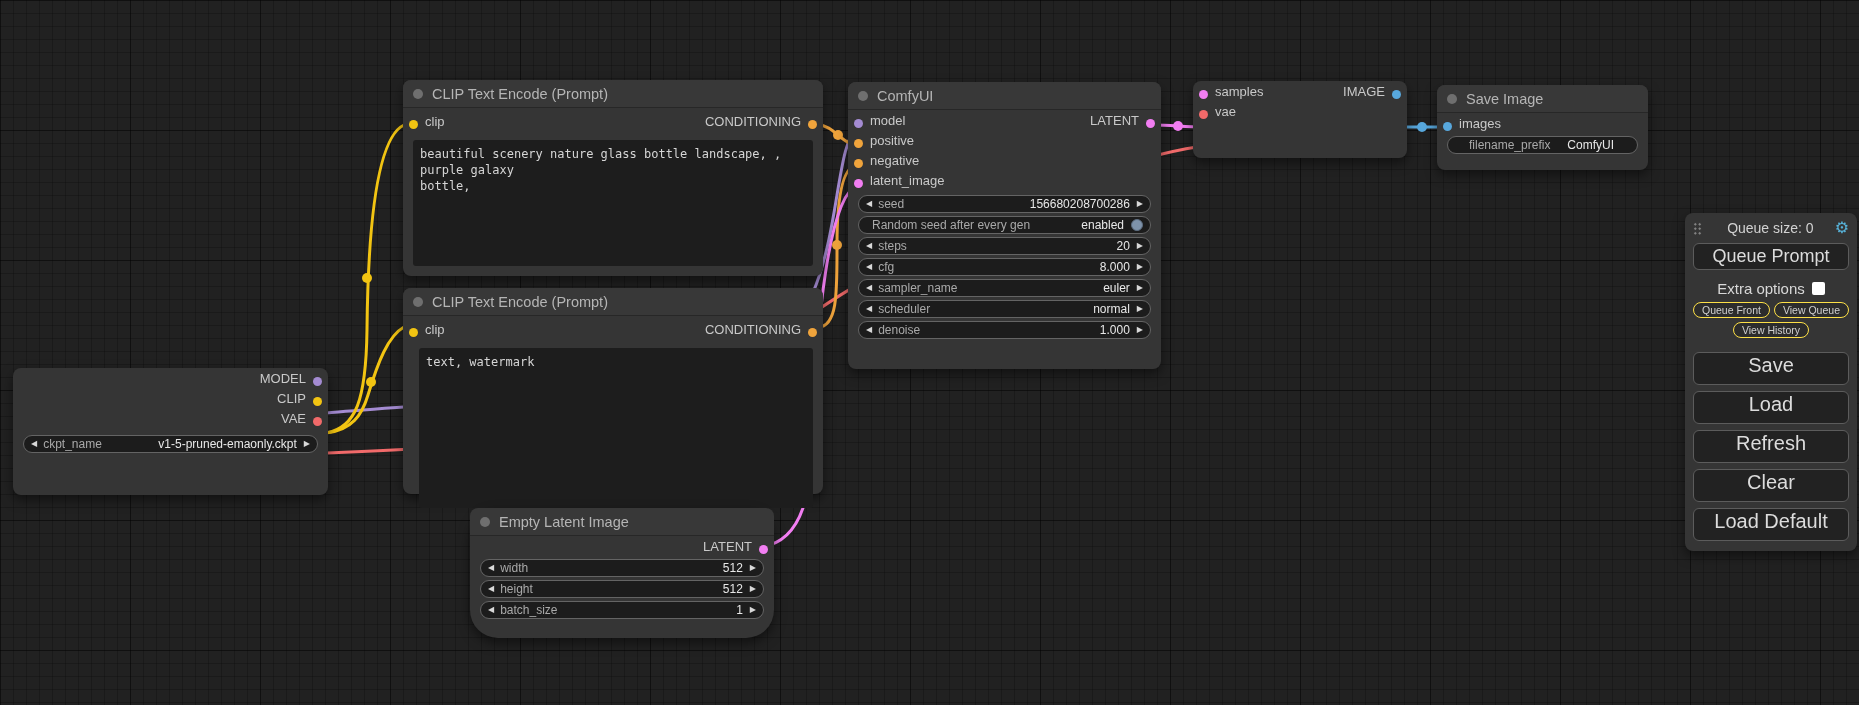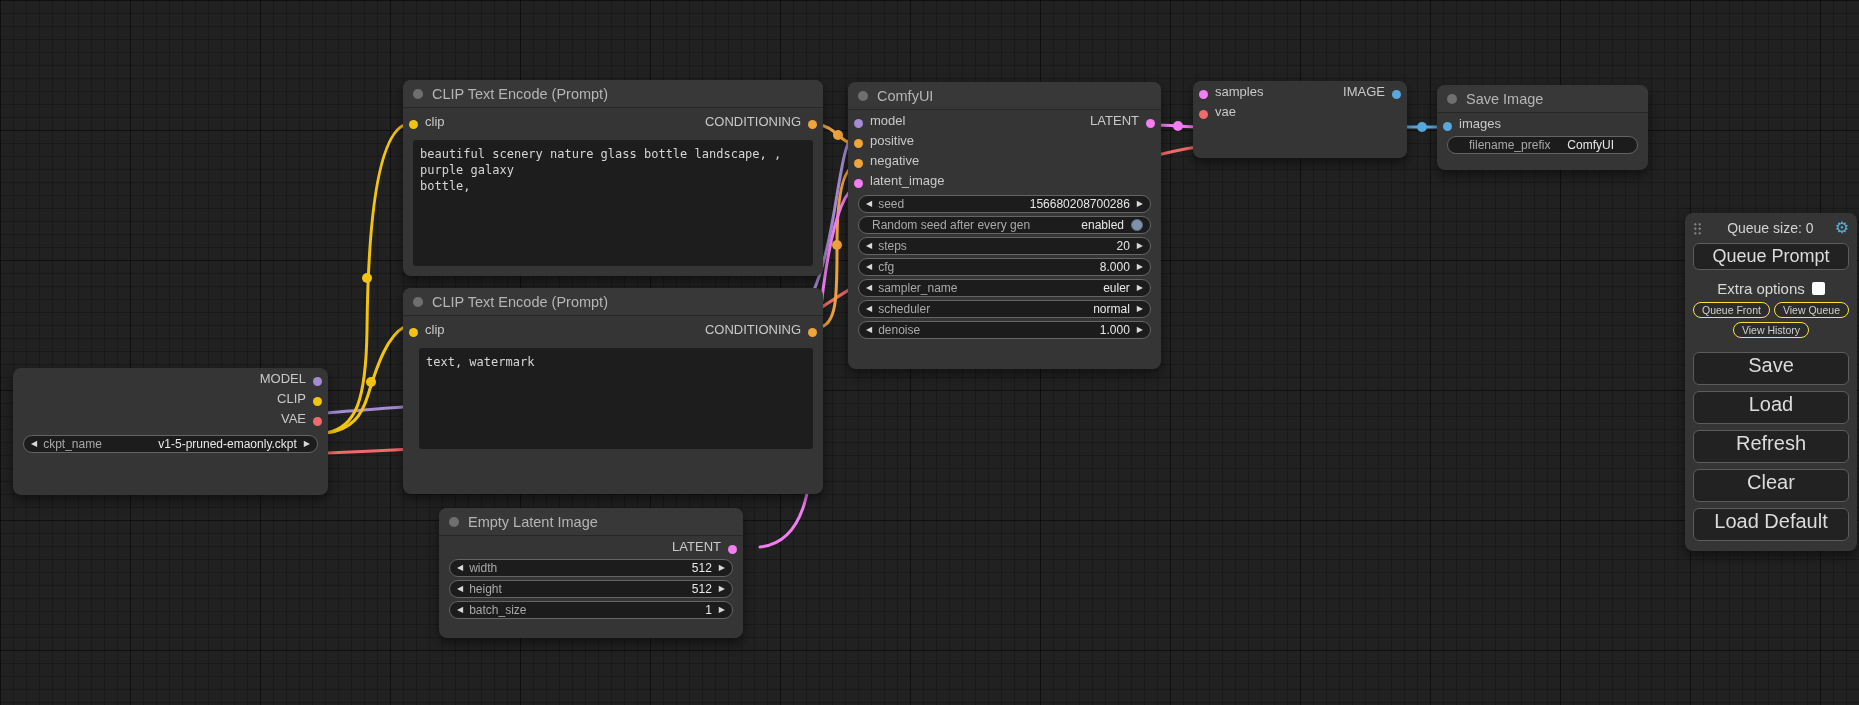--- a/index.html
+++ b/index.html
@@ -50,27 +50,27 @@
   }
   .warr { font-size:8px; color:#d8d8d8; line-height:1; flex:0 0 auto; }
   .wlabel { margin-left:6px; color:#a9a9a9; }
   .wvalue { margin-left:auto; margin-right:7px; color:#e8e8e8; }
   .toggle-dot { width:12px; height:12px; border-radius:50%; background:#7e93ab; border:1px solid #5d6d80; flex:0 0 auto; }
 
   
   #node-load-checkpoint { left:13px;  top:368px; width:315px; height:127px; }
   #node-clip-positive   { left:403px; top:80px;  width:420px; height:196px; }
   #node-clip-negative   { left:403px; top:288px; width:420px; height:206px; }
-  #node-empty-latent    { left:439px; top:508px; width:304px; height:130px; }
+  #node-empty-latent    { left:470px; top:508px; width:304px; height:130px;border-radius:28px; }
   #node-ksampler        { left:848px; top:82px;  width:313px; height:287px; }
   #node-vae-decode      { left:1193px;top:81px;  width:214px; height:77px;  }
   #node-save-image      { left:1437px;top:85px;  width:211px; height:85px;  }
 
   .clip-node .prompt-box { height:126px; }
-  #node-clip-negative .prompt-box { height:101px;margin-left:16px; }
+  #node-clip-negative .prompt-box { height:160px;margin-left:16px; }
 
   
   #queue-panel {
     position:absolute; z-index:3; left:1685px; top:213px; width:172px;
     background:#353535; border-radius:8px; box-shadow:0 5px 12px rgba(0,0,0,.5);
     padding:6px 8px 10px 8px;
   }
   .qp-header { display:flex; align-items:center; height:18px; margin-bottom:6px; }
   .drag-dots {
     width:9px; height:13px; margin-right:4px;

